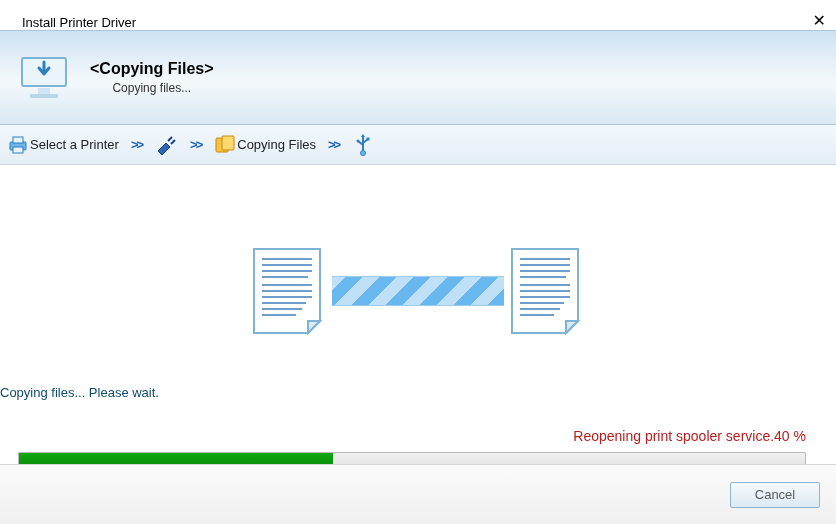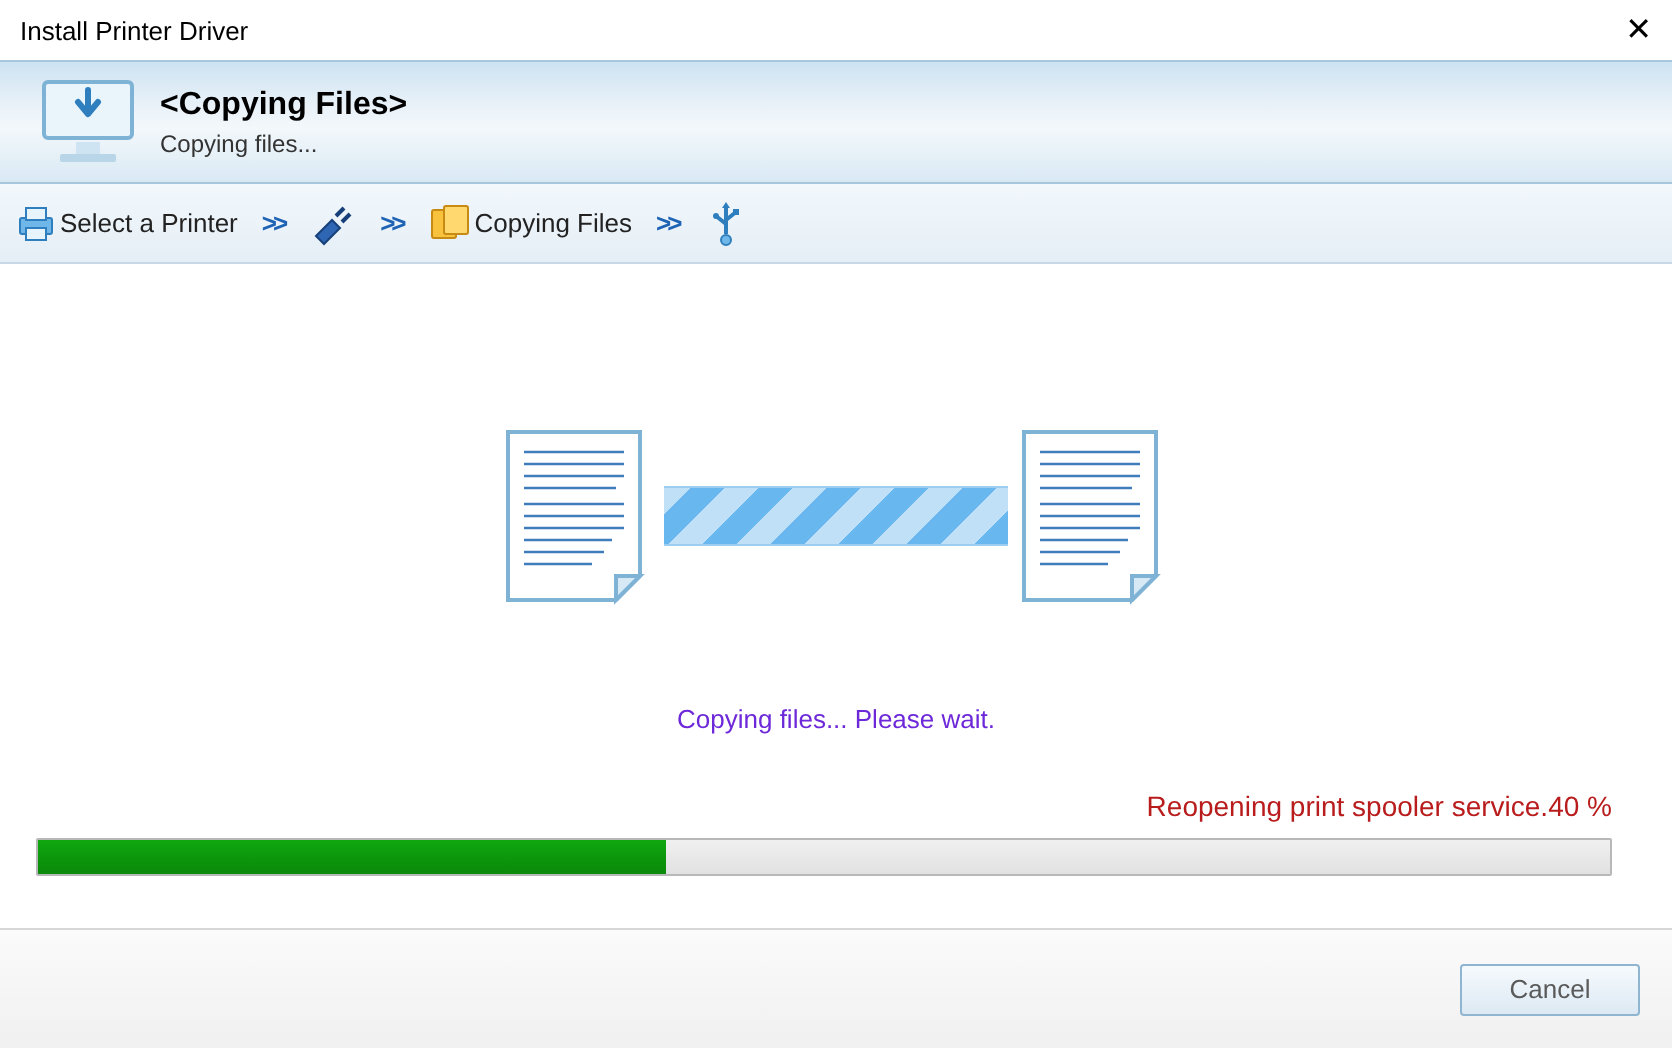--- a/index.html
+++ b/index.html
@@ -8,42 +8,43 @@
       font-size: 13px;
       background: #fff;
       width: 836px;
       height: 524px;
       overflow: hidden;
       position: relative;
     }
     .titlebar {
       height: 30px;
       display: flex;
-      align-items: center;
+      align-items: flex-end;
       justify-content: space-between;
-      padding: 0 10px 0 10px;
+      padding: 0 10px 0 22px;
       background: #fff;
     }
     .titlebar .title { font-size: 13px; color: #000; }
     .titlebar .close {
       font-size: 16px;
       color: #000;
       width: 40px;
       text-align: right;
       cursor: pointer;
     }
     .header-band {
-      height: 62px;
+      height: 95px;
       background: linear-gradient(to bottom, #cde3f2 0%, #e8f1f8 35%, #f3f8fb 55%, #d9e9f4 100%);
       border-top: 1px solid #a9c7dc;
       border-bottom: 1px solid #a9c7dc;
       display: flex;
       align-items: center;
       padding-left: 16px;
-      gap: 4px;
+      gap: 14px;
+      text-align: center;
     }
     .header-band .hicon { width: 60px; height: 52px; flex: 0 0 auto; }
     .header-band .hicon svg { width: 60px; height: 52px; }
     .header-band .htext .ht1 { font-size: 16px; font-weight: bold; color: #000; }
     .header-band .htext .ht2 { font-size: 12px; color: #333; margin-top: 3px; }
 
     .step-band {
       height: 40px;
       background: linear-gradient(to bottom, #f2f8fc, #e5eef6);
       border-bottom: 1px solid #c9d8e6;
@@ -72,21 +73,21 @@
       background: repeating-linear-gradient(
         -45deg,
         #69b7ef 0px, #69b7ef 12px,
         #bfe0f7 12px, #bfe0f7 24px
       );
       border-top: 1px solid #9ccdee;
       border-bottom: 1px solid #9ccdee;
     }
     .center-msg {
       position: absolute; top: 220px; left: 0; right: 0;
-      text-align: center; font-size: 13px; color: #6d28d9;
+      text-align: left; font-size: 13px; color: #0c4a6e;
     }
     .progress-area {
       position: absolute; top: 263px; left: 18px; right: 30px;
     }
     .progress-row { display: flex; justify-content: flex-end; font-size: 14px; color: #b91c1c; margin-bottom: 8px; }
     .progress-track {
       height: 19px; border: 1px solid #b8b8b8;
       background: linear-gradient(to bottom, #f0f0f0, #e1e1e1);
       position: relative; border-radius: 1px;
     }

